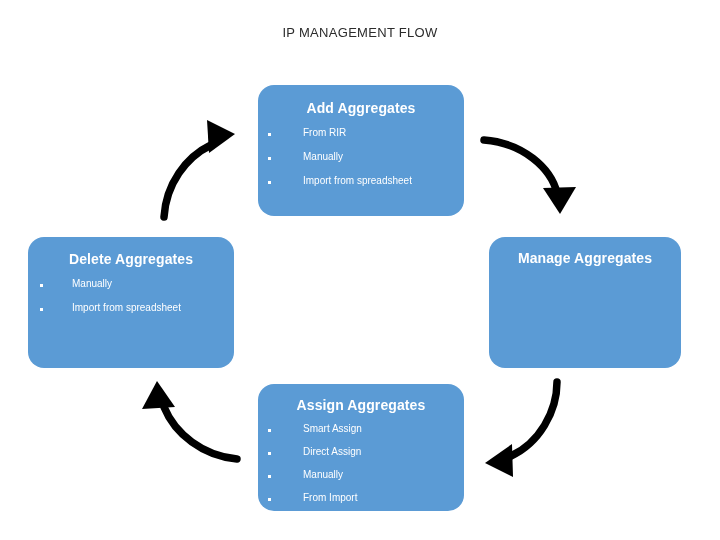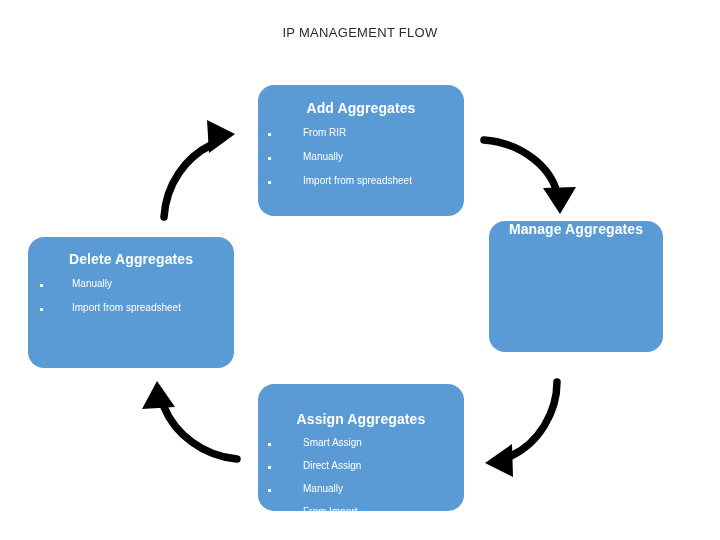--- a/index.html
+++ b/index.html
@@ -73,29 +73,30 @@
   
   #box-add {
     left: 258px; top: 85px; width: 206px; height: 131px;
     padding-top: 15px;
   }
   #box-add .node-list { margin-top: 12px; padding-left: 10px; }
   #box-add .node-list li { margin-bottom: 14px; }
   #box-add .bullet-text { margin-left: 35px; }
 
   #box-manage {
-    left: 489px; top: 221px; width: 174px; height: 131px;
+    left: 489px; top: 237px; width: 192px; height: 131px;
+    padding-top: 13px;
   }
   #box-manage .node-list { margin-top: 11px; padding-left: 9px; }
   #box-manage .node-list li { margin-bottom: 13px; }
   #box-manage .bullet-text { margin-left: 30px; }
 
   #box-assign {
     left: 258px; top: 384px; width: 206px; height: 127px;
-    padding-top: 27px;
+    padding-top: 13px;
   }
   #box-assign .node-list { margin-top: 11px; padding-left: 10px; }
   #box-assign .node-list li { margin-bottom: 13px; }
   #box-assign .bullet-text { margin-left: 35px; }
 
   #box-delete {
     left: 28px; top: 237px; width: 206px; height: 131px;
     padding-top: 14px;
   }
   #box-delete .node-list { margin-top: 12px; padding-left: 12px; }

